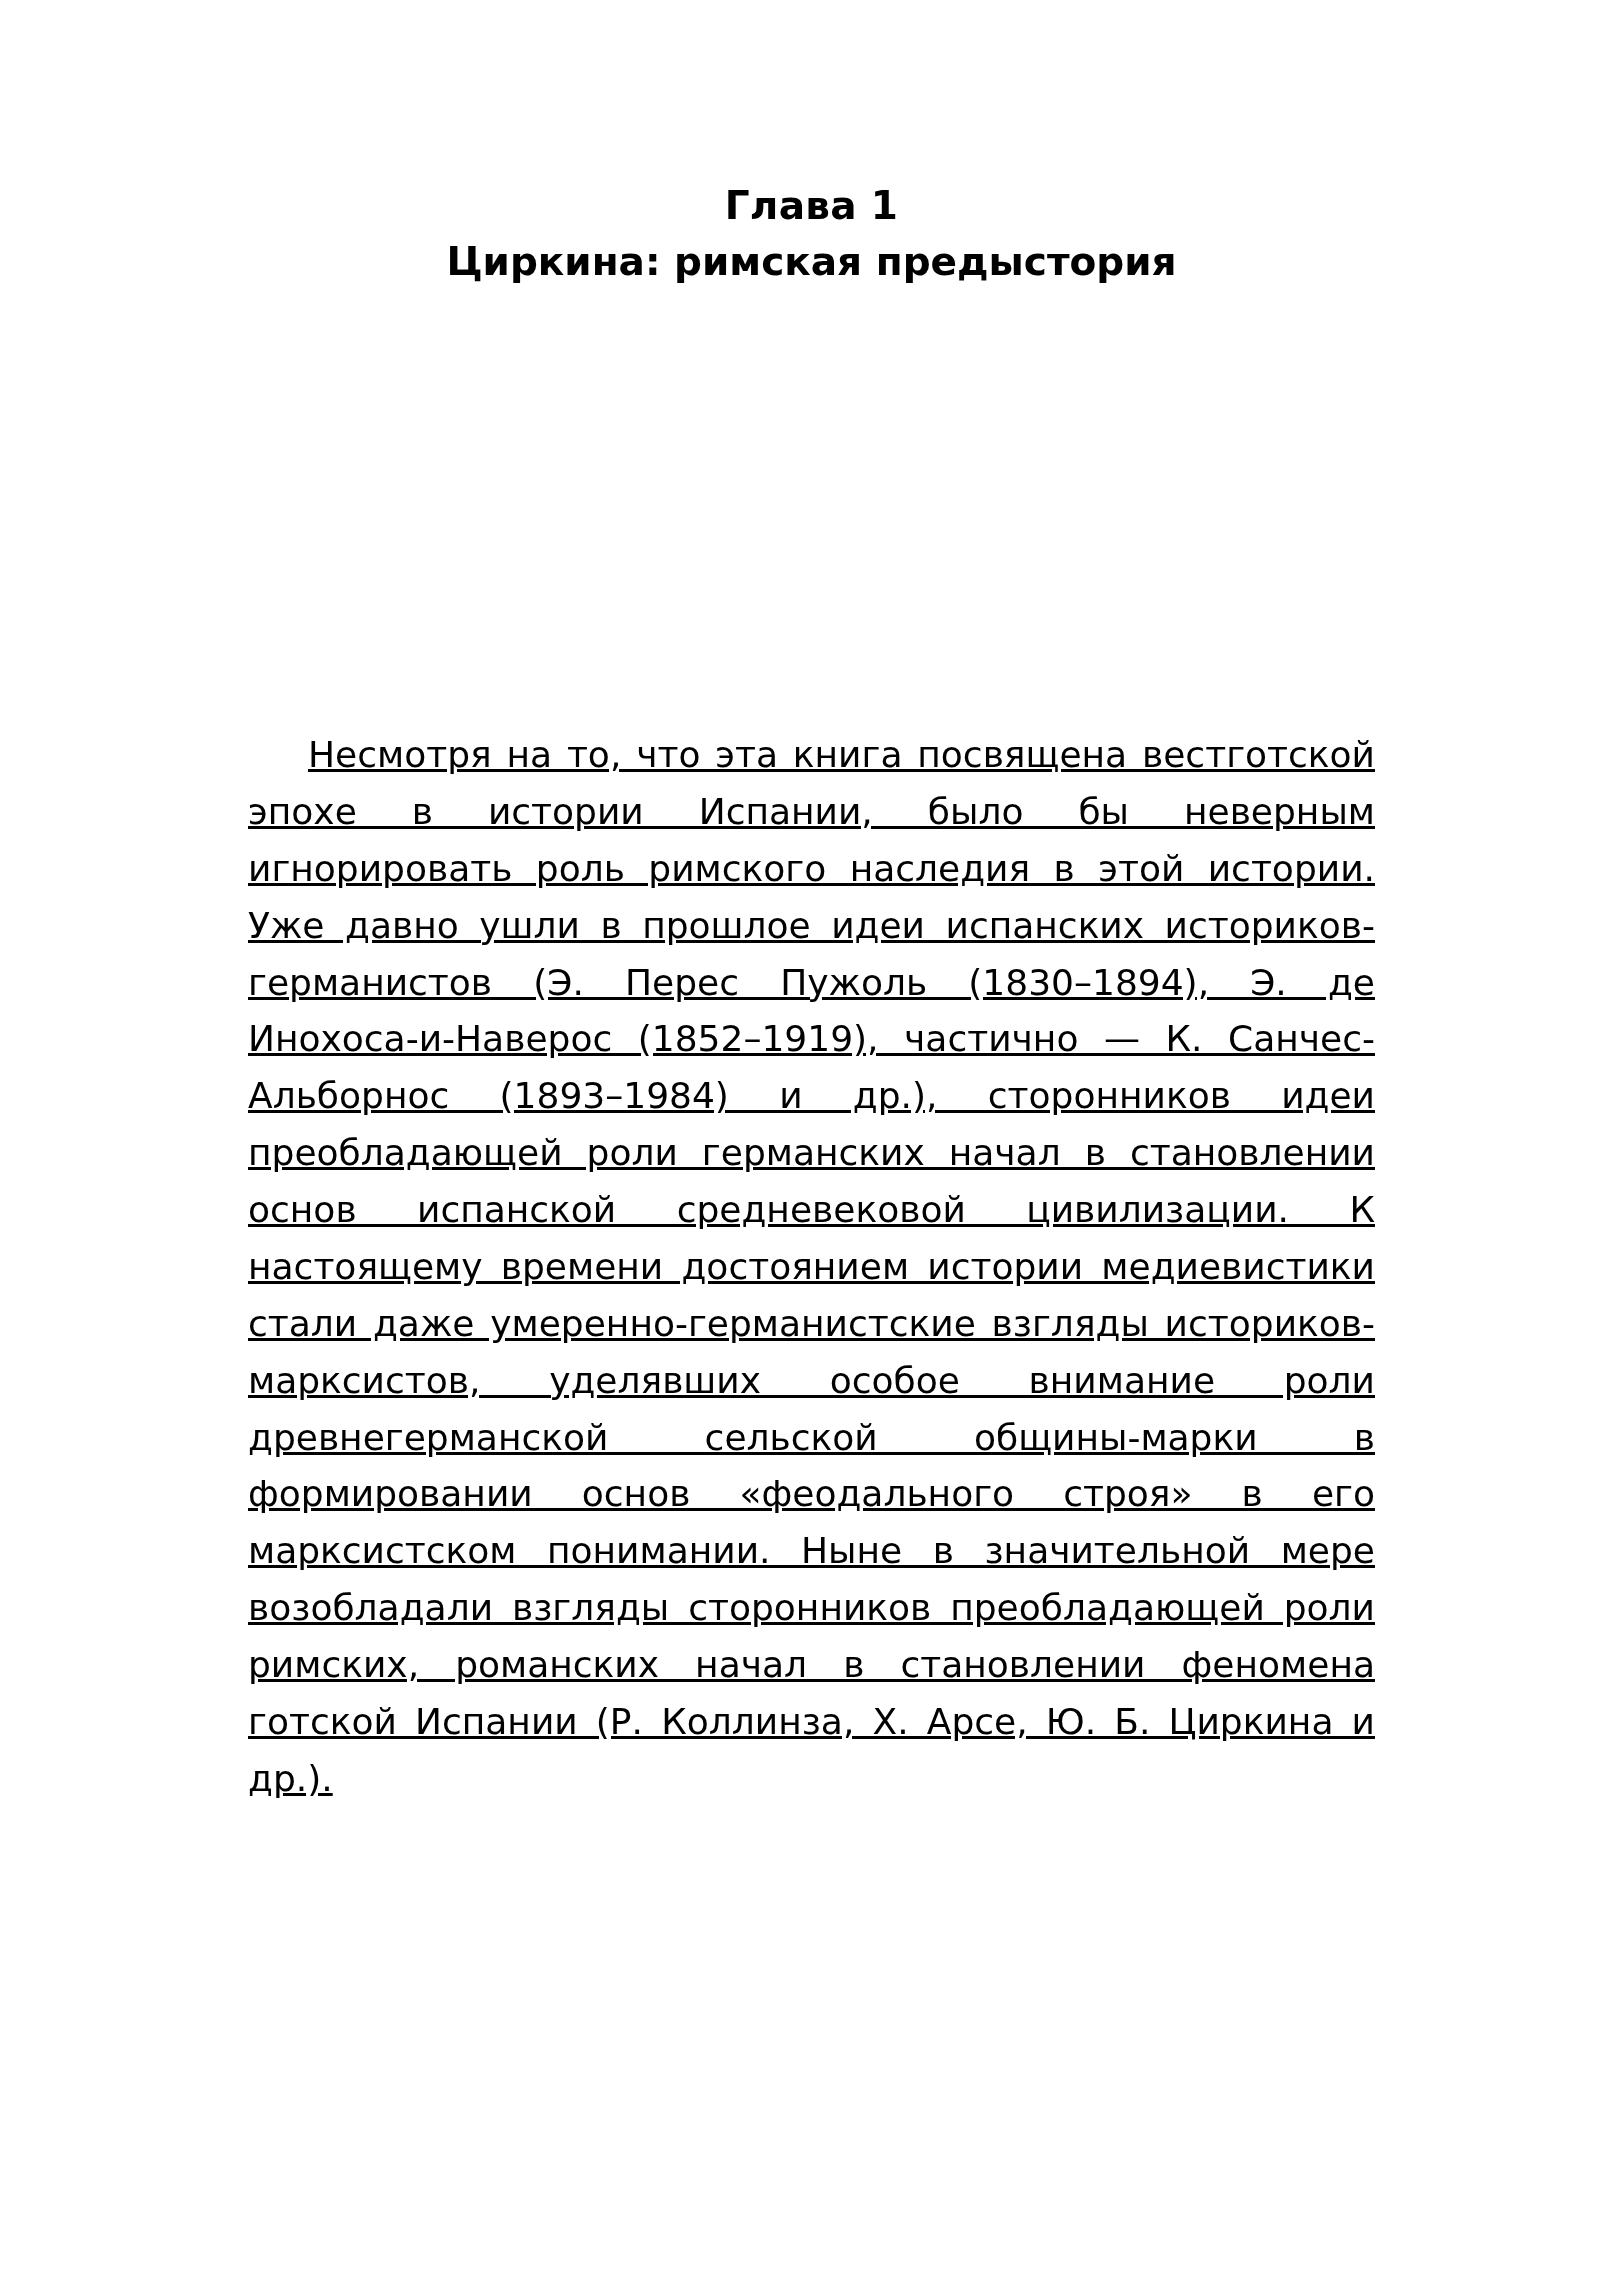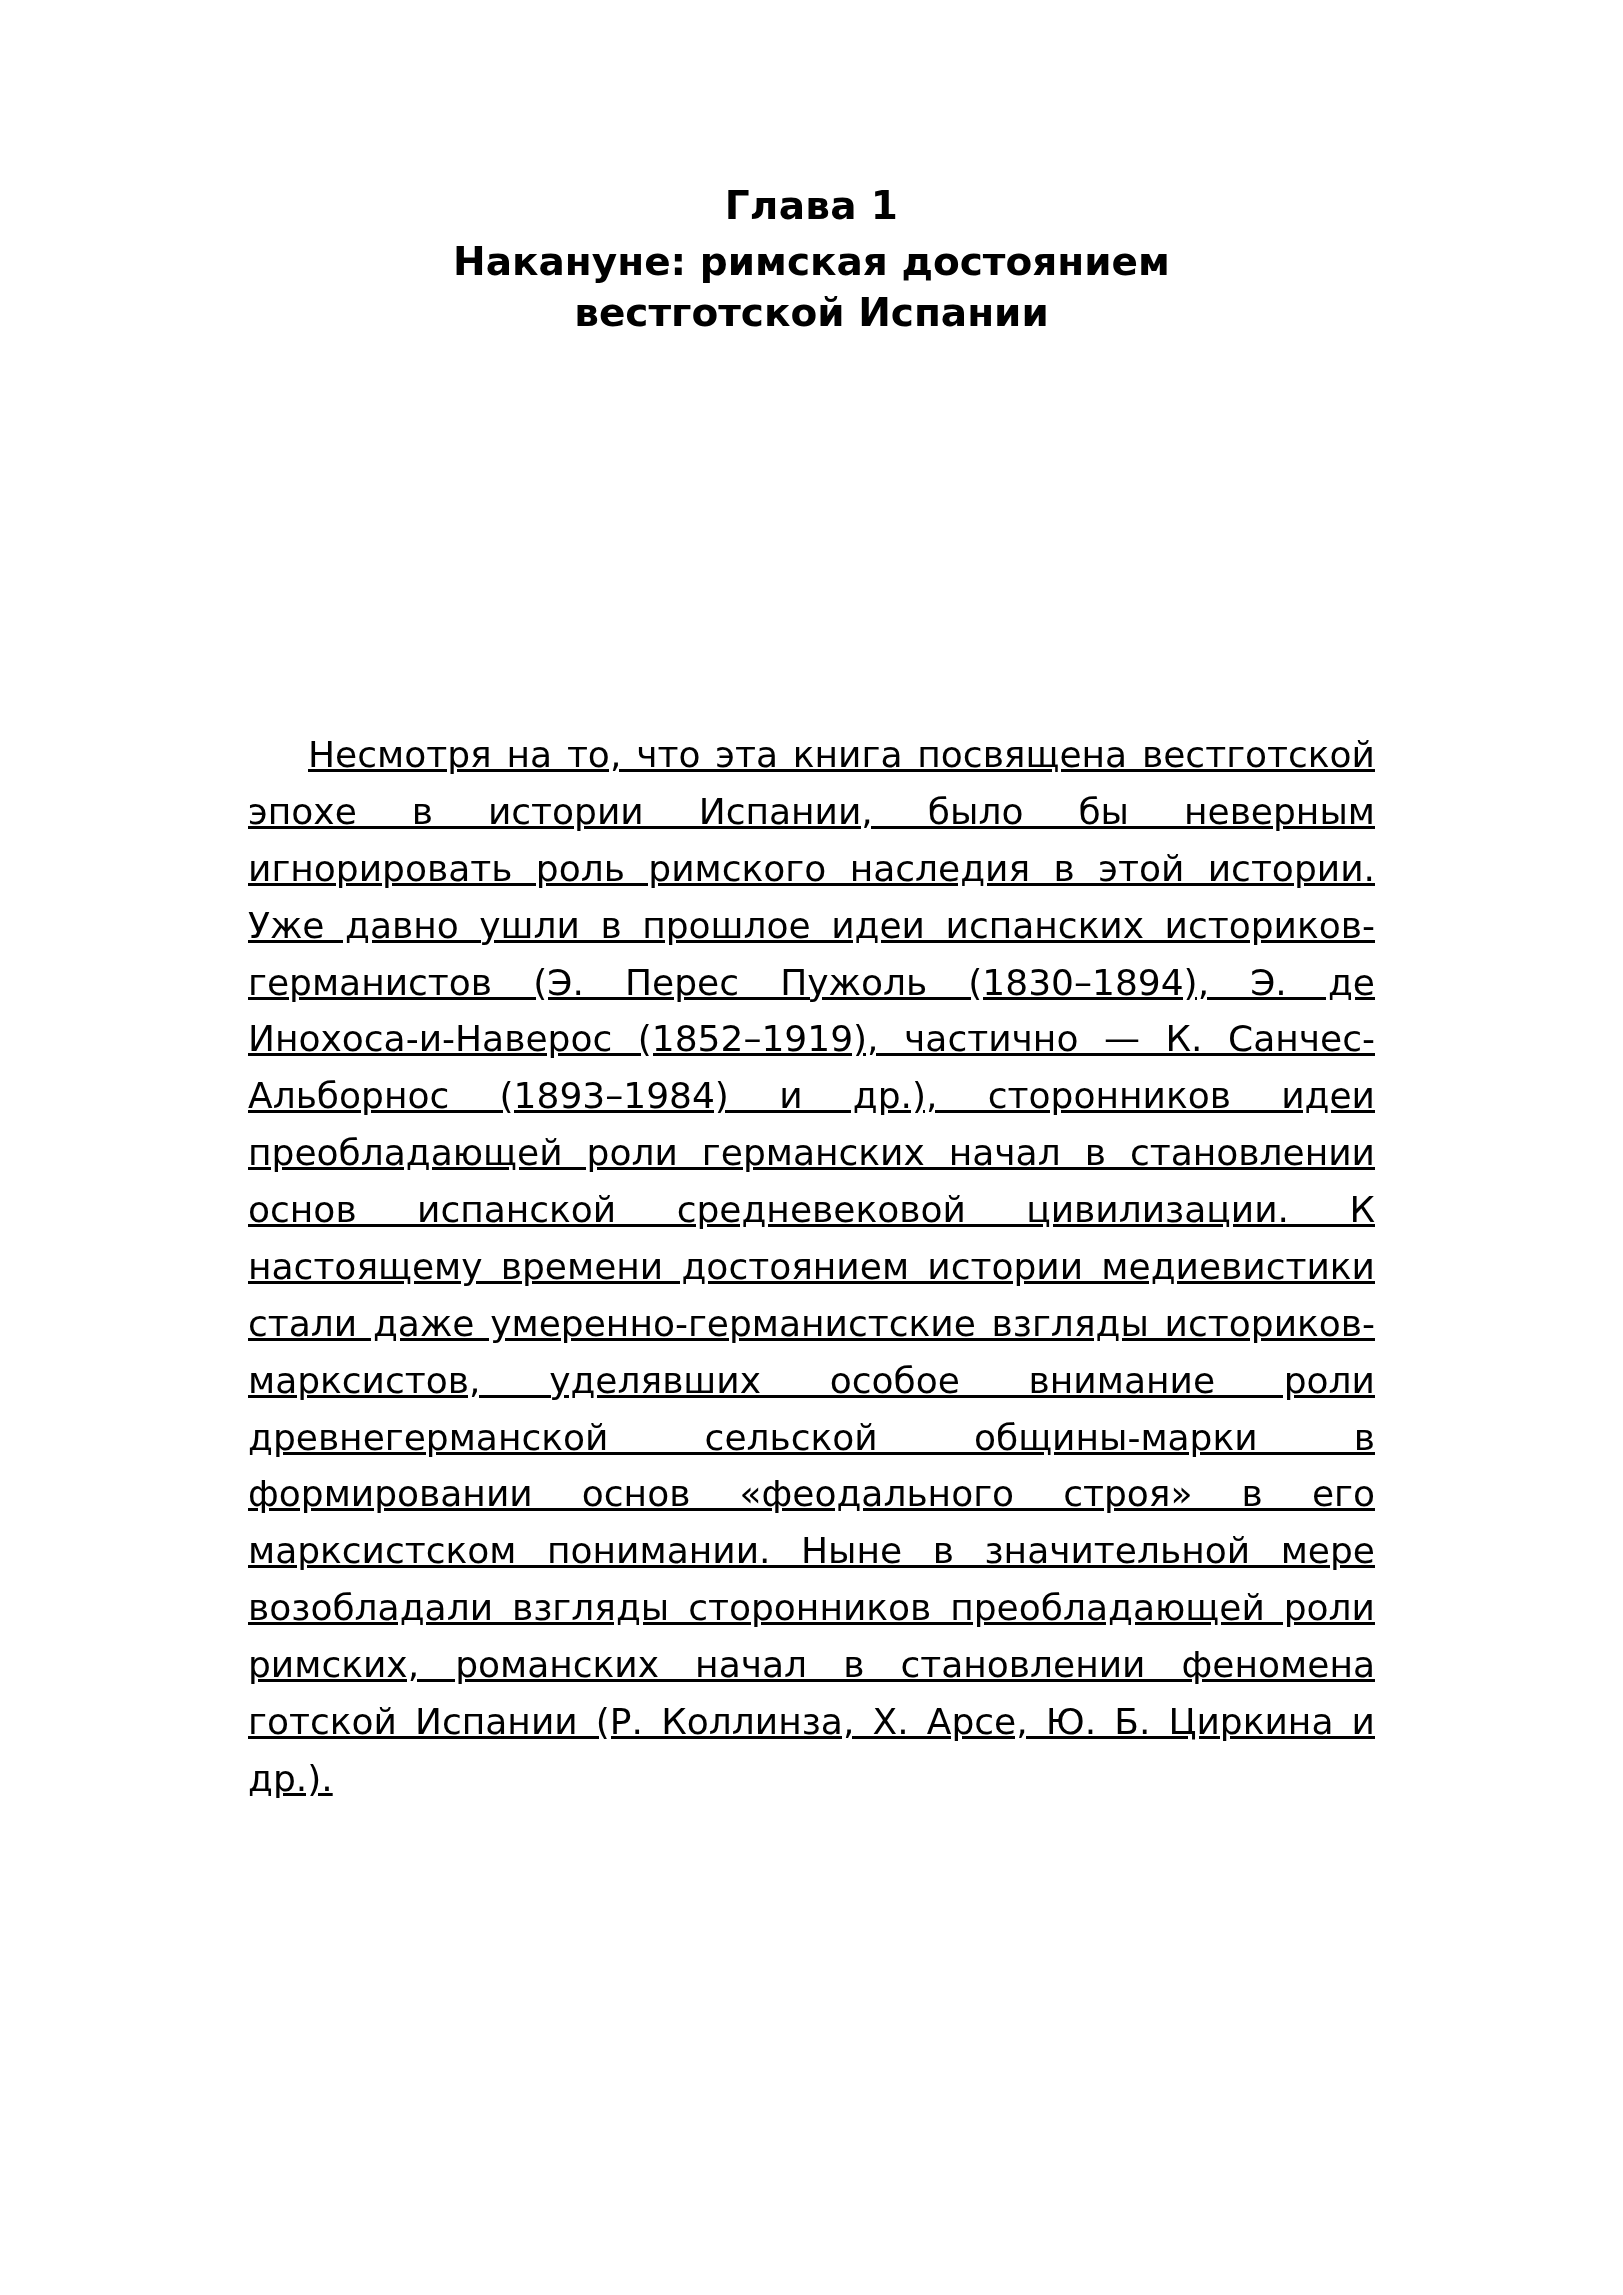--- a/index.html
+++ b/index.html
@@ -77,22 +77,21 @@
   }
 </style>
 </head>
 <body>
 
 <div class="page">
 
   <div class="chapter-head">
     <div class="chapter-number">Глава 1</div>
     <div class="chapter-title">
-      <span class="chapter-title-line">Накануне: римская достоянием</span>
-      <span class="chapter-title-line">вестготской Испании</span>
+      <span class="chapter-title-line">Циркина: римская предыстория</span>
     </div>
   </div>
 
   <div class="body-text">
     <p class="para"><span class="indent"></span><span>Несмотря на то, что эта книга посвящена вестготской эпохе в истории Испании, было бы неверным игнорировать роль римского наследия в этой истории. Уже давно ушли в прошлое идеи испанских историков-германистов (Э. Перес Пужоль (1830–1894), Э. де Инохоса-и-Наверос (1852–1919), частично — К. Санчес-Альборнос (1893–1984) и др.), сторонников идеи преобладающей роли германских начал в становлении основ испанской средневековой цивилизации. К настоящему времени достоянием истории медиевистики стали даже умеренно-германистские взгляды историков-марксистов, уделявших особое внимание роли древнегерманской сельской общины-марки в формировании основ «феодального строя» в его марксистском понимании. Ныне в значительной мере возобладали взгляды сторонников преобладающей роли римских, романских начал в становлении феномена готской Испании (Р. Коллинза, Х. Арсе, Ю. Б. Циркина и др.).</span></p>
   </div>
 
 
 </div>
 

